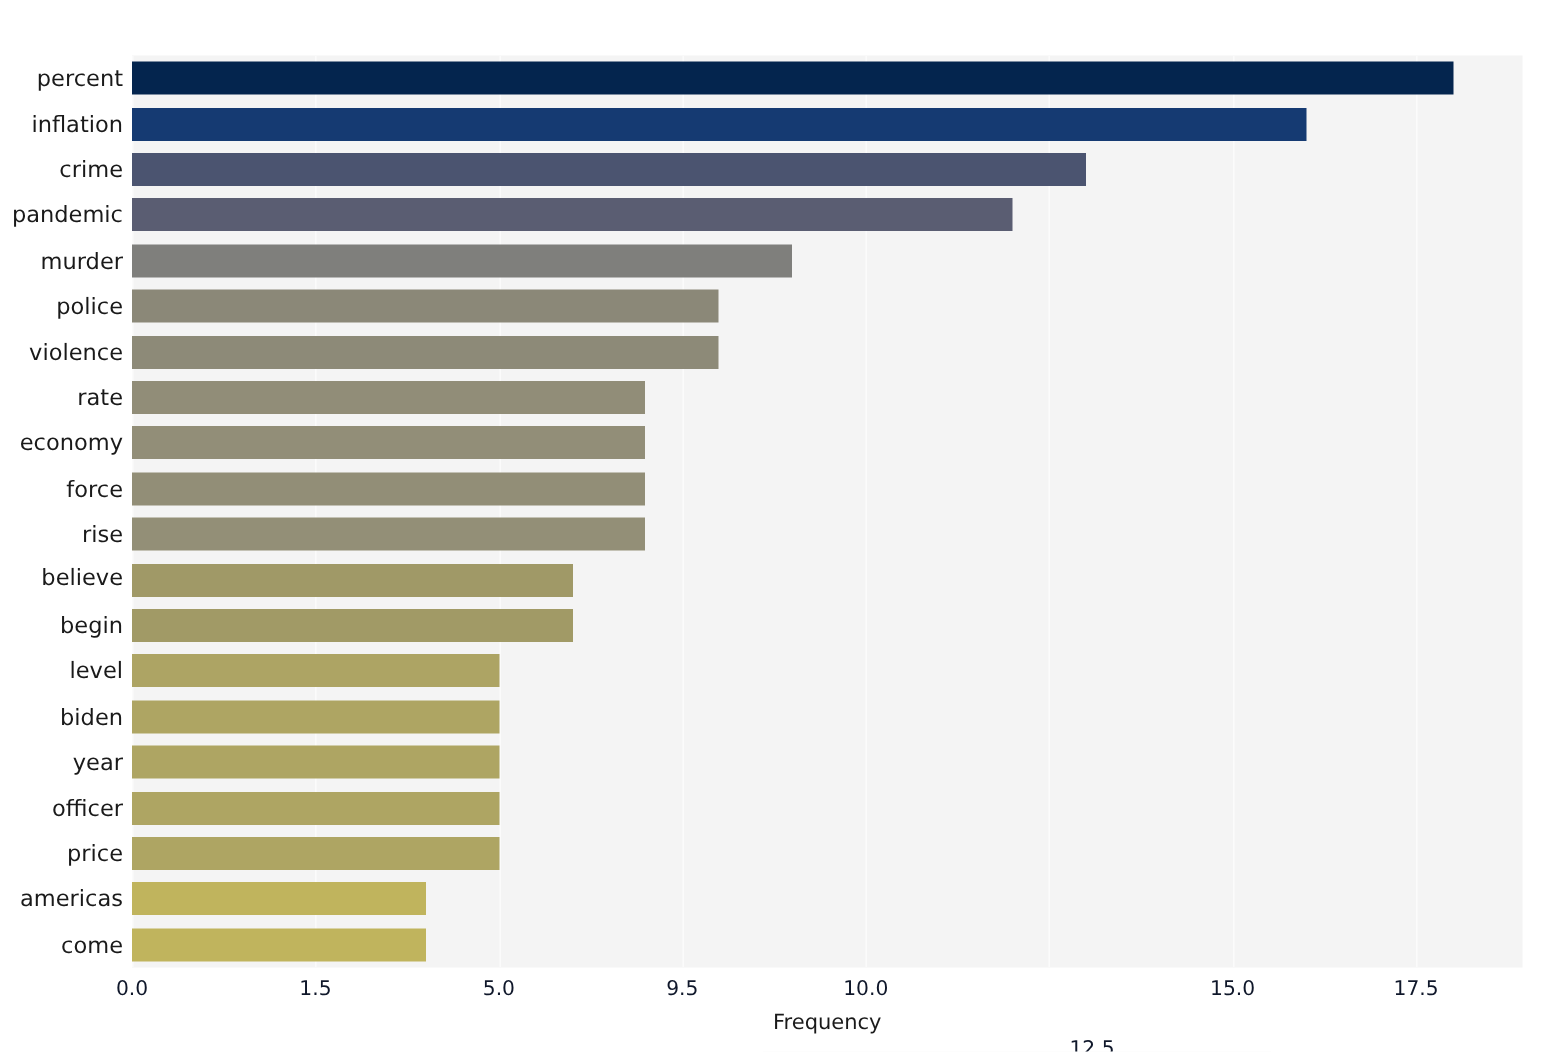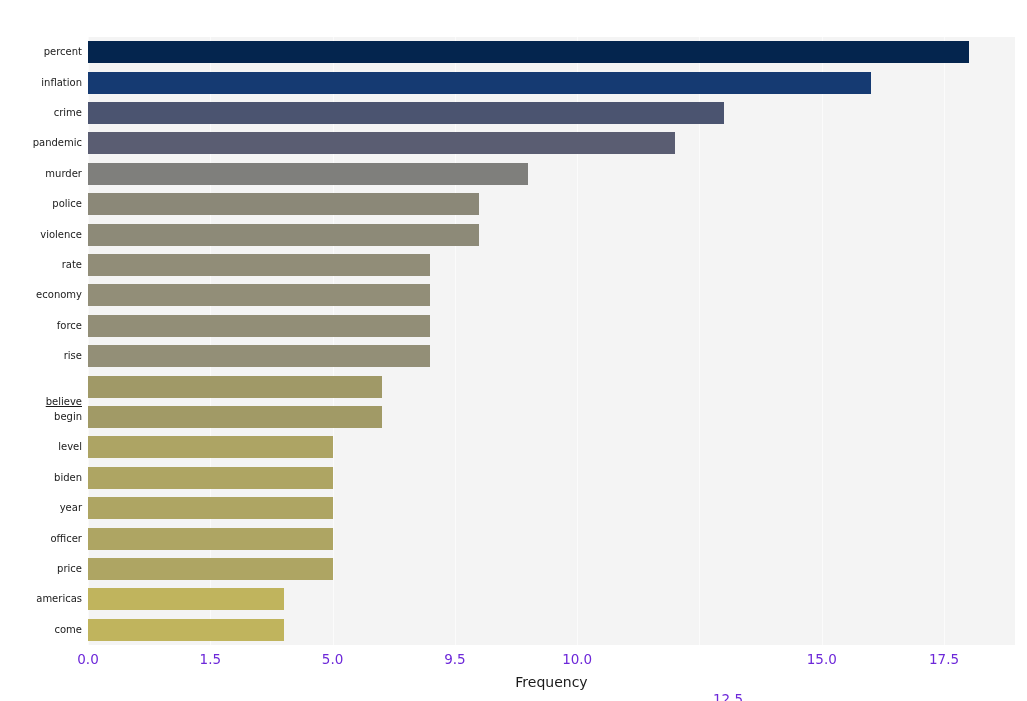--- a/index.html
+++ b/index.html
@@ -66,39 +66,39 @@
     left: 0;
     top: 37px;
     width: 82px;
     height: 608px;
   }
   .y-tick-label {
     position: absolute;
     right: 0;
     width: 82px;
     text-align: right;
-    font-size: 10px;
+    font-size: 15px;
     color: #1a1a1a;
     line-height: 22px;
     height: 22px;
     white-space: nowrap;
   }
   
   #x-axis {
     position: absolute;
     left: 88px;
     top: 645px;
     width: 927px;
     height: 30px;
   }
   .x-tick-label {
     position: absolute;
     top: 6px;
     font-size: 13.5px;
-    color: #6d28d9;
+    color: #0f172a;
     transform: translateX(-50%);
     white-space: nowrap;
   }
   #x-axis-label {
     position: absolute;
     left: 88px;
     top: 674px;
     width: 927px;
     text-align: center;
     font-size: 14px;
@@ -116,21 +116,21 @@
       <div class="y-tick-label" style="top: 34.6px;">inflation</div>
       <div class="y-tick-label" style="top: 65px;">crime</div>
       <div class="y-tick-label" style="top: 95.4px;">pandemic</div>
       <div class="y-tick-label" style="top: 125.8px;">murder</div>
       <div class="y-tick-label" style="top: 156.2px;">police</div>
       <div class="y-tick-label" style="top: 186.6px;">violence</div>
       <div class="y-tick-label" style="top: 217px;">rate</div>
       <div class="y-tick-label" style="top: 247.4px;">economy</div>
       <div class="y-tick-label" style="top: 277.8px;">force</div>
       <div class="y-tick-label" style="top: 308.2px;">rise</div>
-      <div class="y-tick-label" style="top: 354px; text-decoration: underline;">believe</div>
+      <div class="y-tick-label" style="top: 337px;">believe</div>
       <div class="y-tick-label" style="top: 369px; padding-left: 18px;">begin</div>
       <div class="y-tick-label" style="top: 399.4px;">level</div>
       <div class="y-tick-label" style="top: 429.8px;">biden</div>
       <div class="y-tick-label" style="top: 460.2px;">year</div>
       <div class="y-tick-label" style="top: 490.6px;">officer</div>
       <div class="y-tick-label" style="top: 521px;">price</div>
       <div class="y-tick-label" style="top: 551.4px;">americas</div>
       <div class="y-tick-label" style="top: 581.8px;">come</div>
     </div>
 

